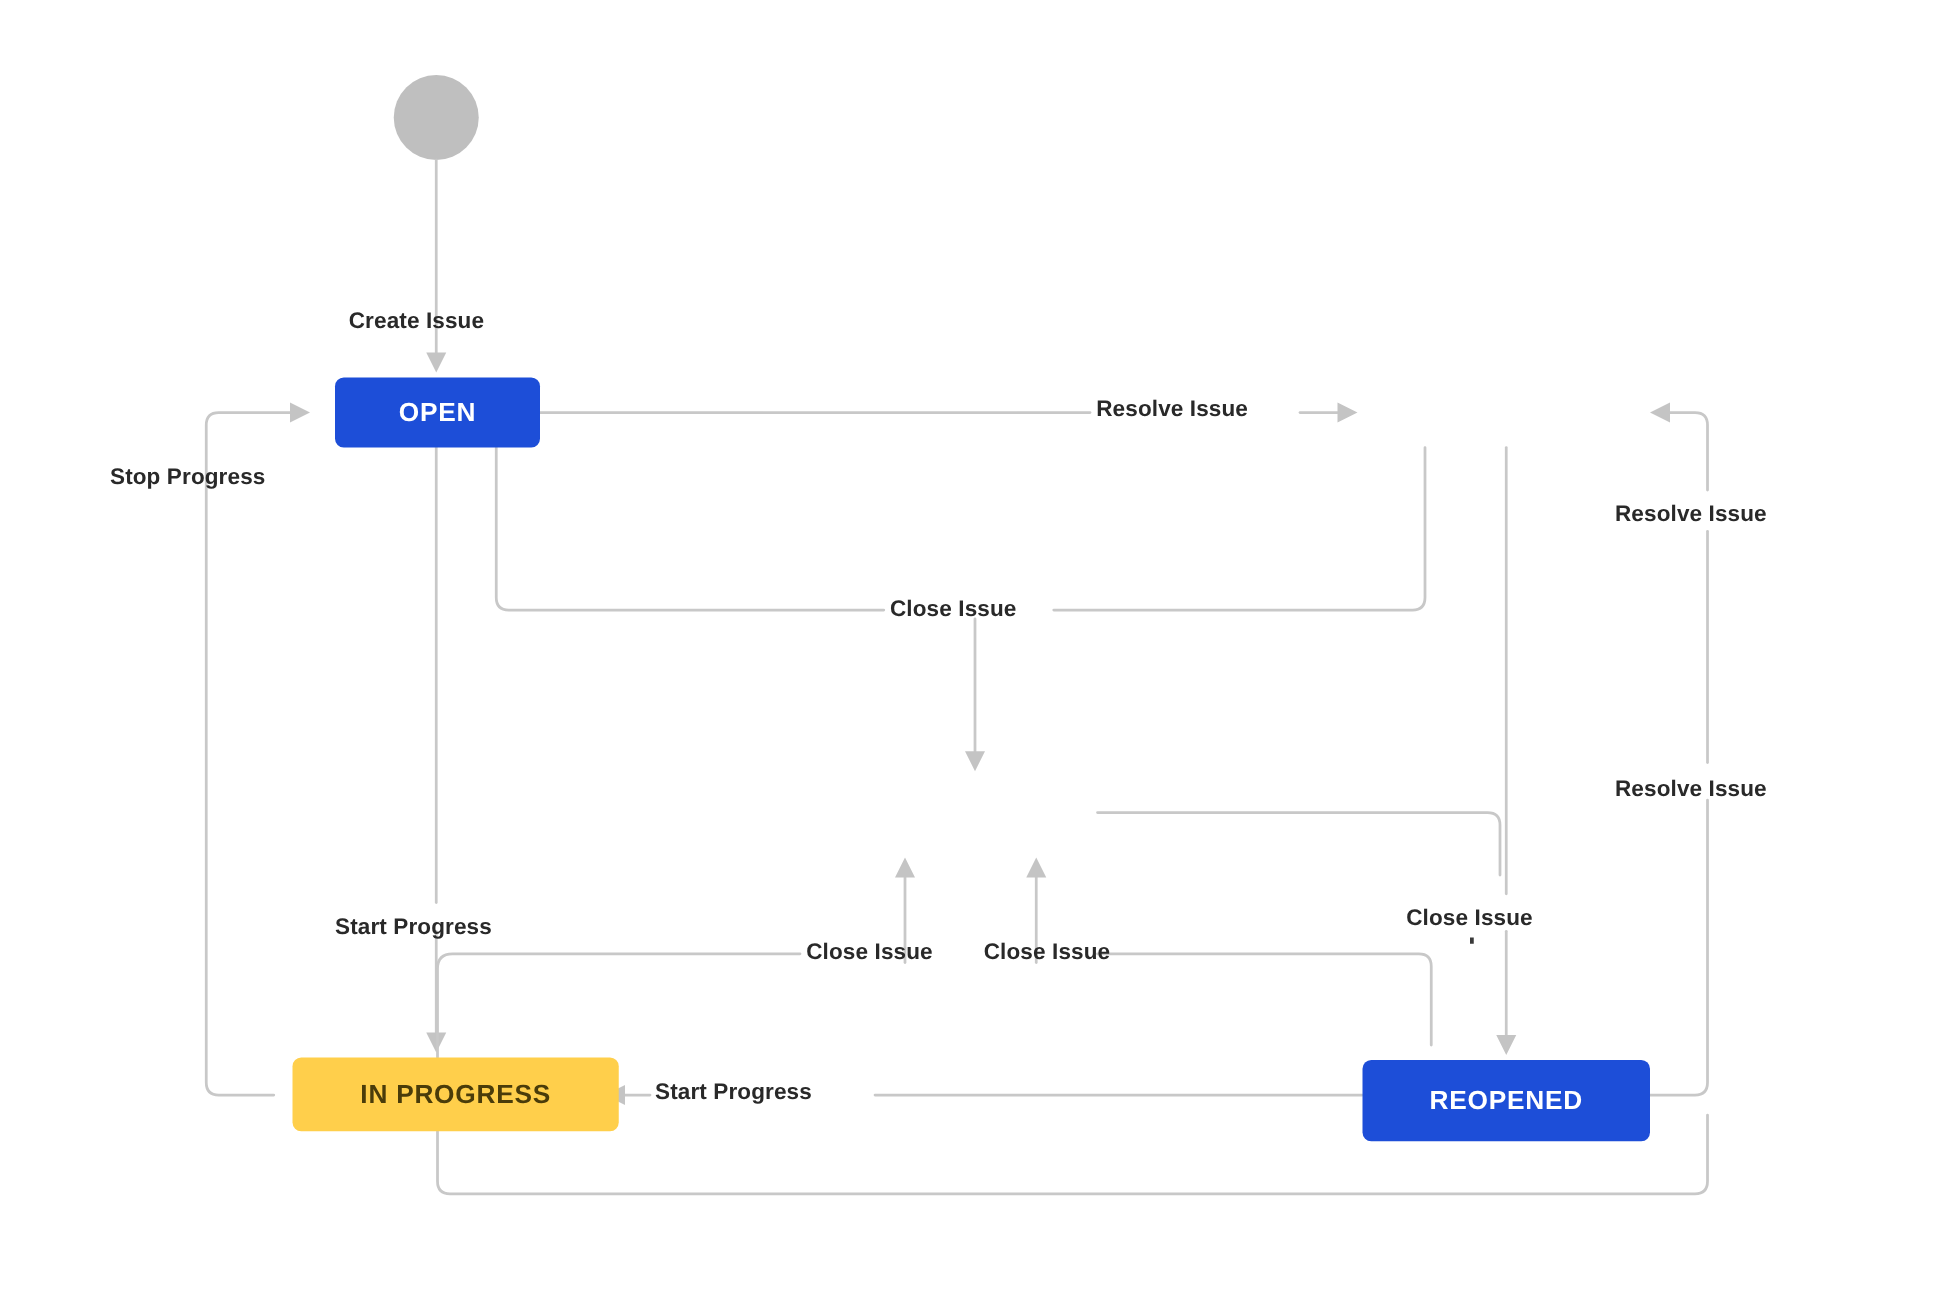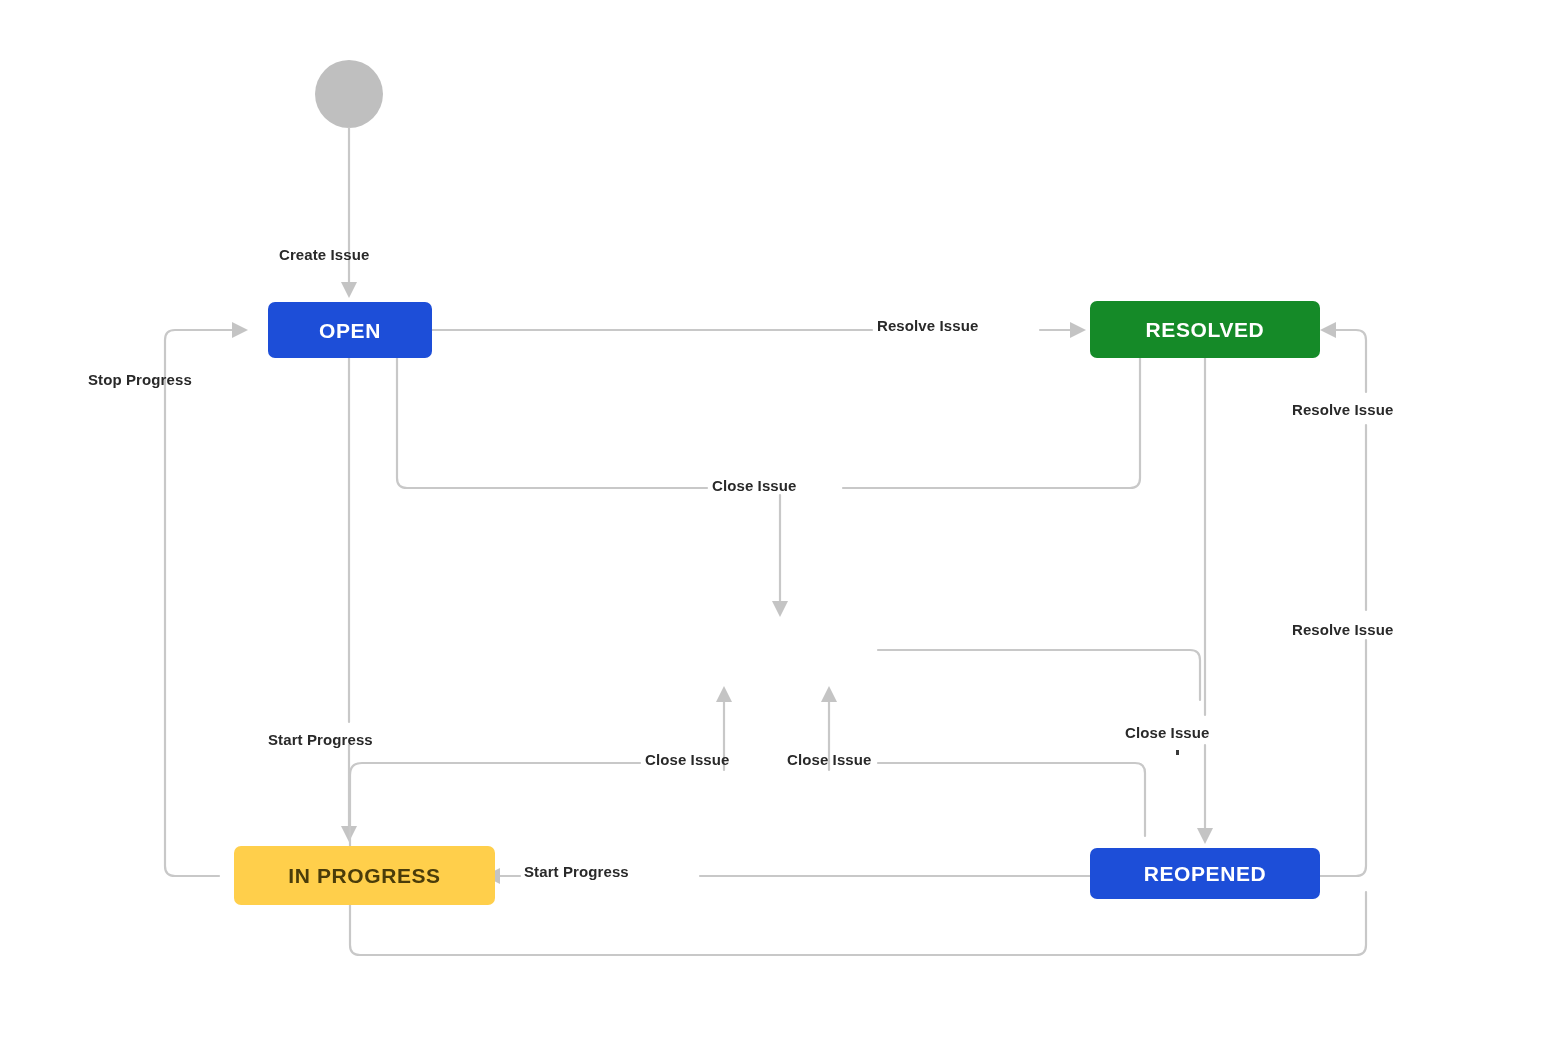--- a/index.html
+++ b/index.html
@@ -67,21 +67,21 @@
   }
   .node-inprogress {
     background: #ffcf4b;
     margin-left: 15px;
   }
   .node-inprogress .node-label {
     color: #4a3c0a;
   }
   .edge-label {
     position: absolute;
-    font-size: 15px;
+    font-size: 18px;
     font-weight: bold;
     color: #292929;
     white-space: nowrap;
     line-height: 1;
     letter-spacing: 0.1px;
   }
   .artifact-dot {
     position: absolute;
     width: 3px;
     height: 5px;
@@ -139,30 +139,27 @@
     <polygon class="arrow-head" points="1336,322 1336,338 1320,330"></polygon>
 
     <path class="edge-path" d="M350,905 L350,945 Q350,955 360,955 L1356,955 Q1366,955 1366,945 L1366,892"></path>
 
   </svg>
 
   <div class="node node-open" style="left:268px; top:302px; width:164px; height:56px;">
     <span class="node-label">OPEN</span>
   </div>
 
-  <div class="node node-resolved" style="left:1090px; top:301px; width:230px; height:57px;">
-    <span class="node-label">RESOLVED</span>
-  </div>
 
 
   <div class="node node-inprogress" style="left:219px; top:846px; width:261px; height:59px;">
     <span class="node-label">IN PROGRESS</span>
   </div>
 
-  <div class="node node-reopened" style="left:1090px; top:848px; width:230px; height:51px;">
+  <div class="node node-reopened" style="left:1090px; top:848px; width:230px; height:65px;">
     <span class="node-label">REOPENED</span>
   </div>
 
   <div class="edge-label" style="left:279px; top:247px;">Create Issue</div>
 
   <div class="edge-label" style="left:877px; top:318px;">Resolve Issue</div>
 
   <div class="edge-label" style="left:88px; top:372px;">Stop Progress</div>
 
   <div class="edge-label" style="left:1292px; top:402px;">Resolve Issue</div>

